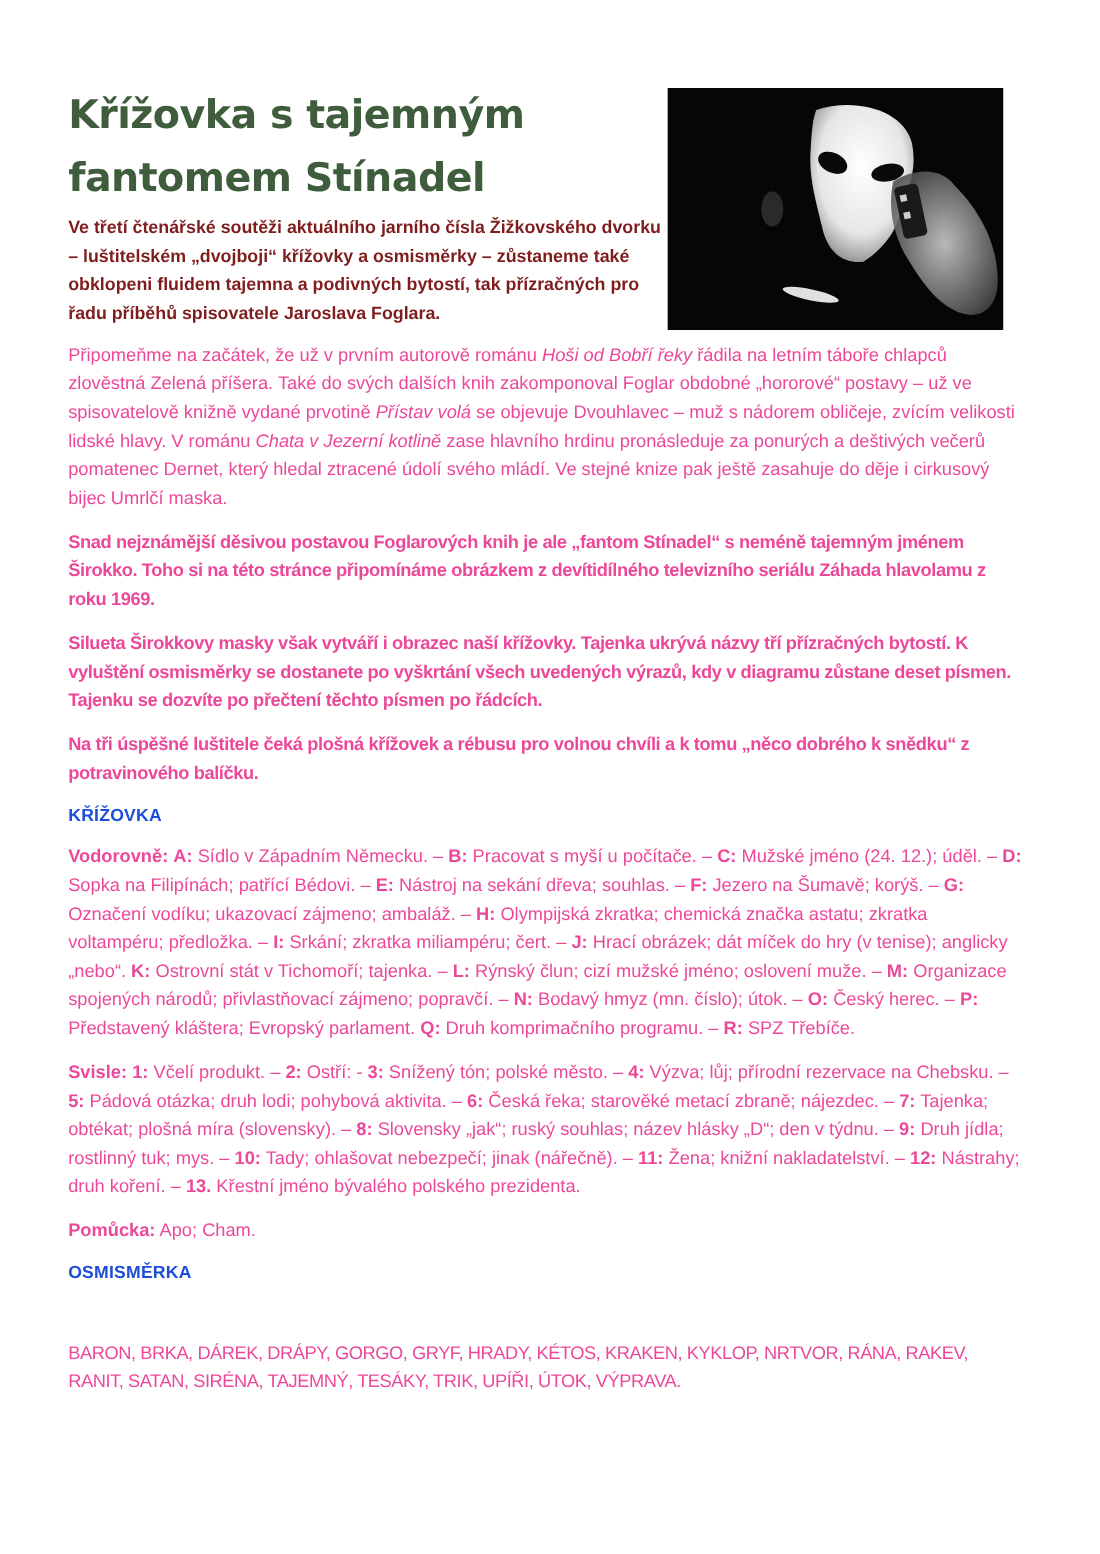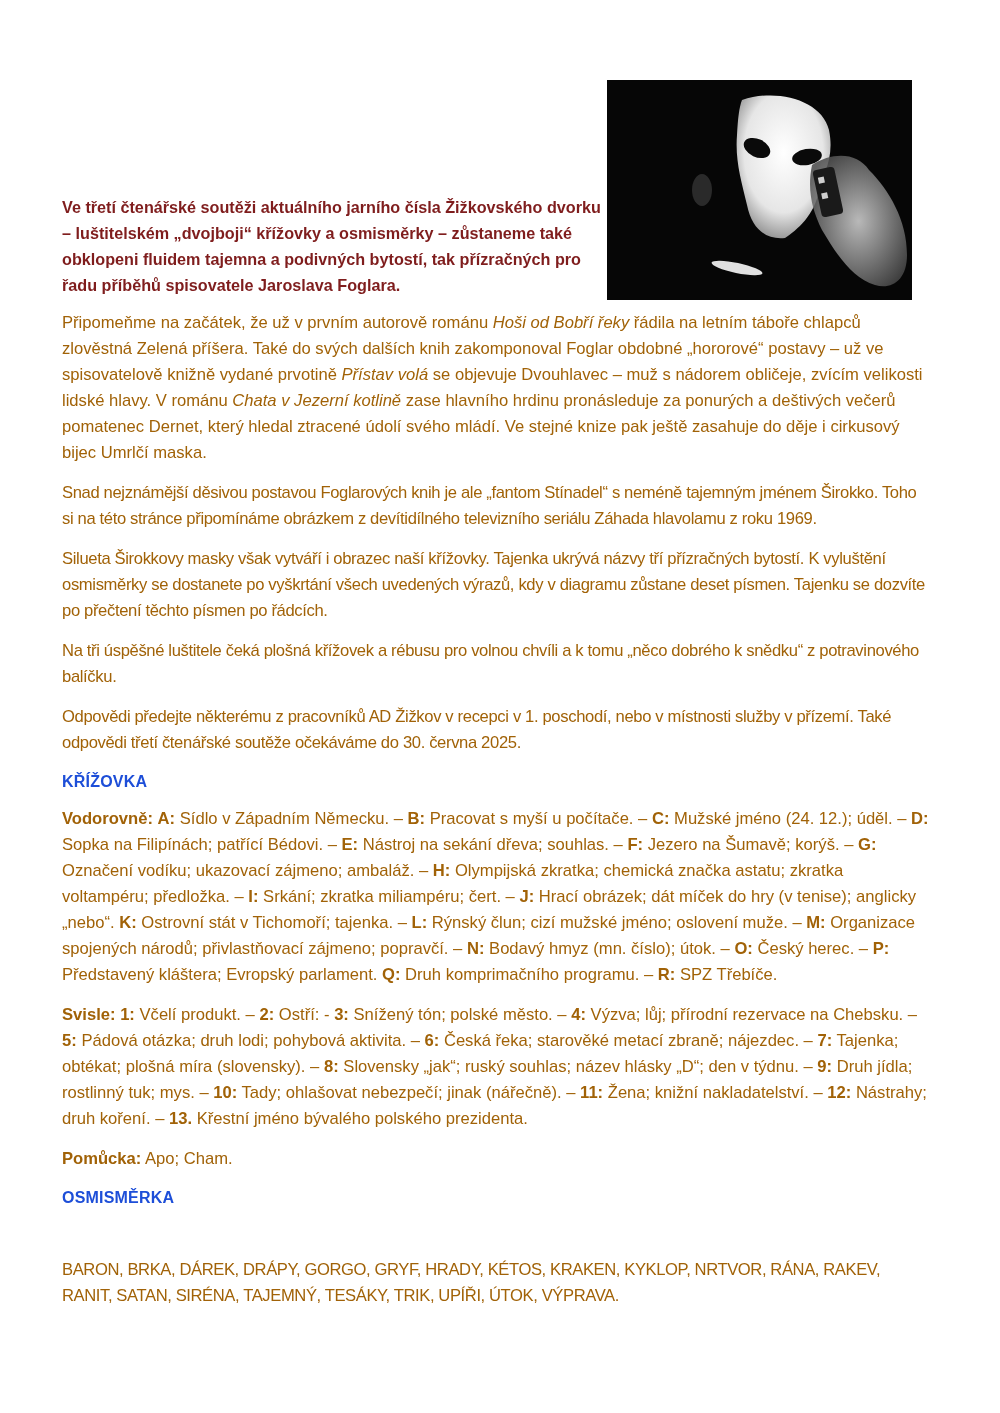--- a/index.html
+++ b/index.html
@@ -18,36 +18,37 @@
     position: absolute; left: 0; top: 122px; width: 540px; margin: 0;
     font-weight: bold; font-size: 16.2px; line-height: 26px; color: #7f1d1d;
   }
   .photo {
     position: absolute; left: 545px; top: 8px; width: 305px; height: 220px;
     background: #070707; overflow: hidden;
   }
   .photo svg { display: block; width: 100%; height: 100%; }
   .body-text { margin-top: 6px; }
   p {
-    margin: 0 0 14px 0; font-size: 16.6px; line-height: 26px; color: #a16207;
+    margin: 0 0 14px 0; font-size: 16.6px; line-height: 26px; color: #ec4899;
   }
-  p.condensed { letter-spacing: -0.35px; }
+  p.condensed { letter-spacing: -0.35px; font-weight: bold; }
   .heading {
     margin: 0 0 12px 0; font-size: 16px; font-weight: bold; color: #1d4ed8;
     line-height: 24px; letter-spacing: 0.2px;
   }
   b { font-weight: bold; }
   i { font-style: italic; }
   .words { letter-spacing: -0.4px; margin-top: 47px; }
 </style>
 </head>
 <body>
 
 <div class="page">
   <div class="header">
+    <h1 class="title">Křížovka s tajemným fantomem Stínadel</h1>
     <p class="lead">Ve třetí čtenářské soutěži aktuálního jarního čísla Žižkovského dvorku – luštitelském „dvojboji“ křížovky a osmisměrky – zůstaneme také obklopeni fluidem tajemna a podivných bytostí, tak přízračných pro řadu příběhů spisovatele Jaroslava Foglara.</p>
     <div class="photo" title="Černobílá fotografie: bílá maska fantoma Stínadel (Širokko) s hlavolamem v ruce">
       <svg viewBox="0 0 305 220">
         <defs>
           <radialGradient id="maskg" cx="50%" cy="40%" r="60%">
             <stop offset="0%" stop-color="#ffffff"></stop>
             <stop offset="70%" stop-color="#e6e6e6"></stop>
             <stop offset="100%" stop-color="#9a9a9a"></stop>
           </radialGradient>
           <radialGradient id="handg" cx="50%" cy="50%" r="60%">
@@ -68,21 +69,20 @@
       </svg>
     </div>
   </div>
 
   <div class="body-text">
     <p><span>Připomeňme na začátek, že už v prvním autorově románu </span><i>Hoši od Bobří řeky</i><span> řádila na letním táboře chlapců zlověstná Zelená příšera. Také do svých dalších knih zakomponoval Foglar obdobné „hororové“ postavy – už ve spisovatelově knižně vydané prvotině </span><i>Přístav volá</i><span> se objevuje Dvouhlavec – muž s nádorem obličeje, zvícím velikosti lidské hlavy. V románu </span><i>Chata v Jezerní kotlině</i><span> zase hlavního hrdinu pronásleduje za ponurých a deštivých večerů pomatenec Dernet, který hledal ztracené údolí svého mládí. Ve stejné knize pak ještě zasahuje do děje i cirkusový bijec Umrlčí maska.</span></p>
 
     <p class="condensed">Snad nejznámější děsivou postavou Foglarových knih je ale „fantom Stínadel“ s neméně tajemným jménem Širokko. Toho si na této stránce připomínáme obrázkem z devítidílného televizního seriálu Záhada hlavolamu z roku 1969.</p>
     <p class="condensed">Silueta Širokkovy masky však vytváří i obrazec naší křížovky. Tajenka ukrývá názvy tří přízračných bytostí. K vyluštění osmisměrky se dostanete po vyškrtání všech uvedených výrazů, kdy v diagramu zůstane deset písmen. Tajenku se dozvíte po přečtení těchto písmen po řádcích.</p>
     <p class="condensed">Na tři úspěšné luštitele čeká plošná křížovek a rébusu pro volnou chvíli a k tomu „něco dobrého k snědku“ z potravinového balíčku.</p>
-    <p class="condensed">Odpovědi předejte některému z pracovníků AD Žižkov v recepci v 1. poschodí, nebo v místnosti služby v přízemí. Také odpovědi třetí čtenářské soutěže očekáváme do 30. června 2025.</p>
 
     <div class="heading">KŘÍŽOVKA</div>
 
     <p id="horiz"><b>Vodorovně:</b> <b>A:</b><span> Sídlo v Západním Německu. – </span><b>B:</b><span> Pracovat s myší u počítače. – </span><b>C:</b><span> Mužské jméno (24. 12.); úděl. – </span><b>D:</b><span> Sopka na Filipínách; patřící Bédovi. – </span><b>E:</b><span> Nástroj na sekání dřeva; souhlas. – </span><b>F:</b><span> Jezero na Šumavě; korýš. – </span><b>G:</b><span> Označení vodíku; ukazovací zájmeno; ambaláž. – </span><b>H:</b><span> Olympijská zkratka; chemická značka astatu; zkratka voltampéru; předložka. – </span><b>I:</b><span> Srkání; zkratka miliampéru; čert. – </span><b>J:</b><span> Hrací obrázek; dát míček do hry (v tenise); anglicky „nebo“. </span><b>K:</b><span> Ostrovní stát v Tichomoří; tajenka. – </span><b>L:</b><span> Rýnský člun; cizí mužské jméno; oslovení muže. – </span><b>M:</b><span> Organizace spojených národů; přivlastňovací zájmeno; popravčí. – </span><b>N:</b><span> Bodavý hmyz (mn. číslo); útok. – </span><b>O:</b><span> Český herec. – </span><b>P:</b><span> Představený kláštera; Evropský parlament. </span><b>Q:</b><span> Druh komprimačního programu. – </span><b>R:</b><span> SPZ Třebíče.</span></p>
 
     <p id="vert"><b>Svisle:</b> <b>1:</b><span> Včelí produkt. – </span><b>2:</b><span> Ostří: - </span><b>3:</b><span> Snížený tón; polské město. – </span><b>4:</b><span> Výzva; lůj; přírodní rezervace na Chebsku. – </span><b>5:</b><span> Pádová otázka; druh lodi; pohybová aktivita. – </span><b>6:</b><span> Česká řeka; starověké metací zbraně; nájezdec. – </span><b>7:</b><span> Tajenka; obtékat; plošná míra (slovensky). – </span><b>8:</b><span> Slovensky „jak“; ruský souhlas; název hlásky „D“; den v týdnu. – </span><b>9:</b><span> Druh jídla; rostlinný tuk; mys. – </span><b>10:</b><span> Tady; ohlašovat nebezpečí; jinak (nářečně). – </span><b>11:</b><span> Žena; knižní nakladatelství. – </span><b>12:</b><span> Nástrahy; druh koření. – </span><b>13.</b><span> Křestní jméno bývalého polského prezidenta.</span></p>
 
     <p><b>Pomůcka:</b><span> Apo; Cham.</span></p>
 
     <div class="heading">OSMISMĚRKA</div>

